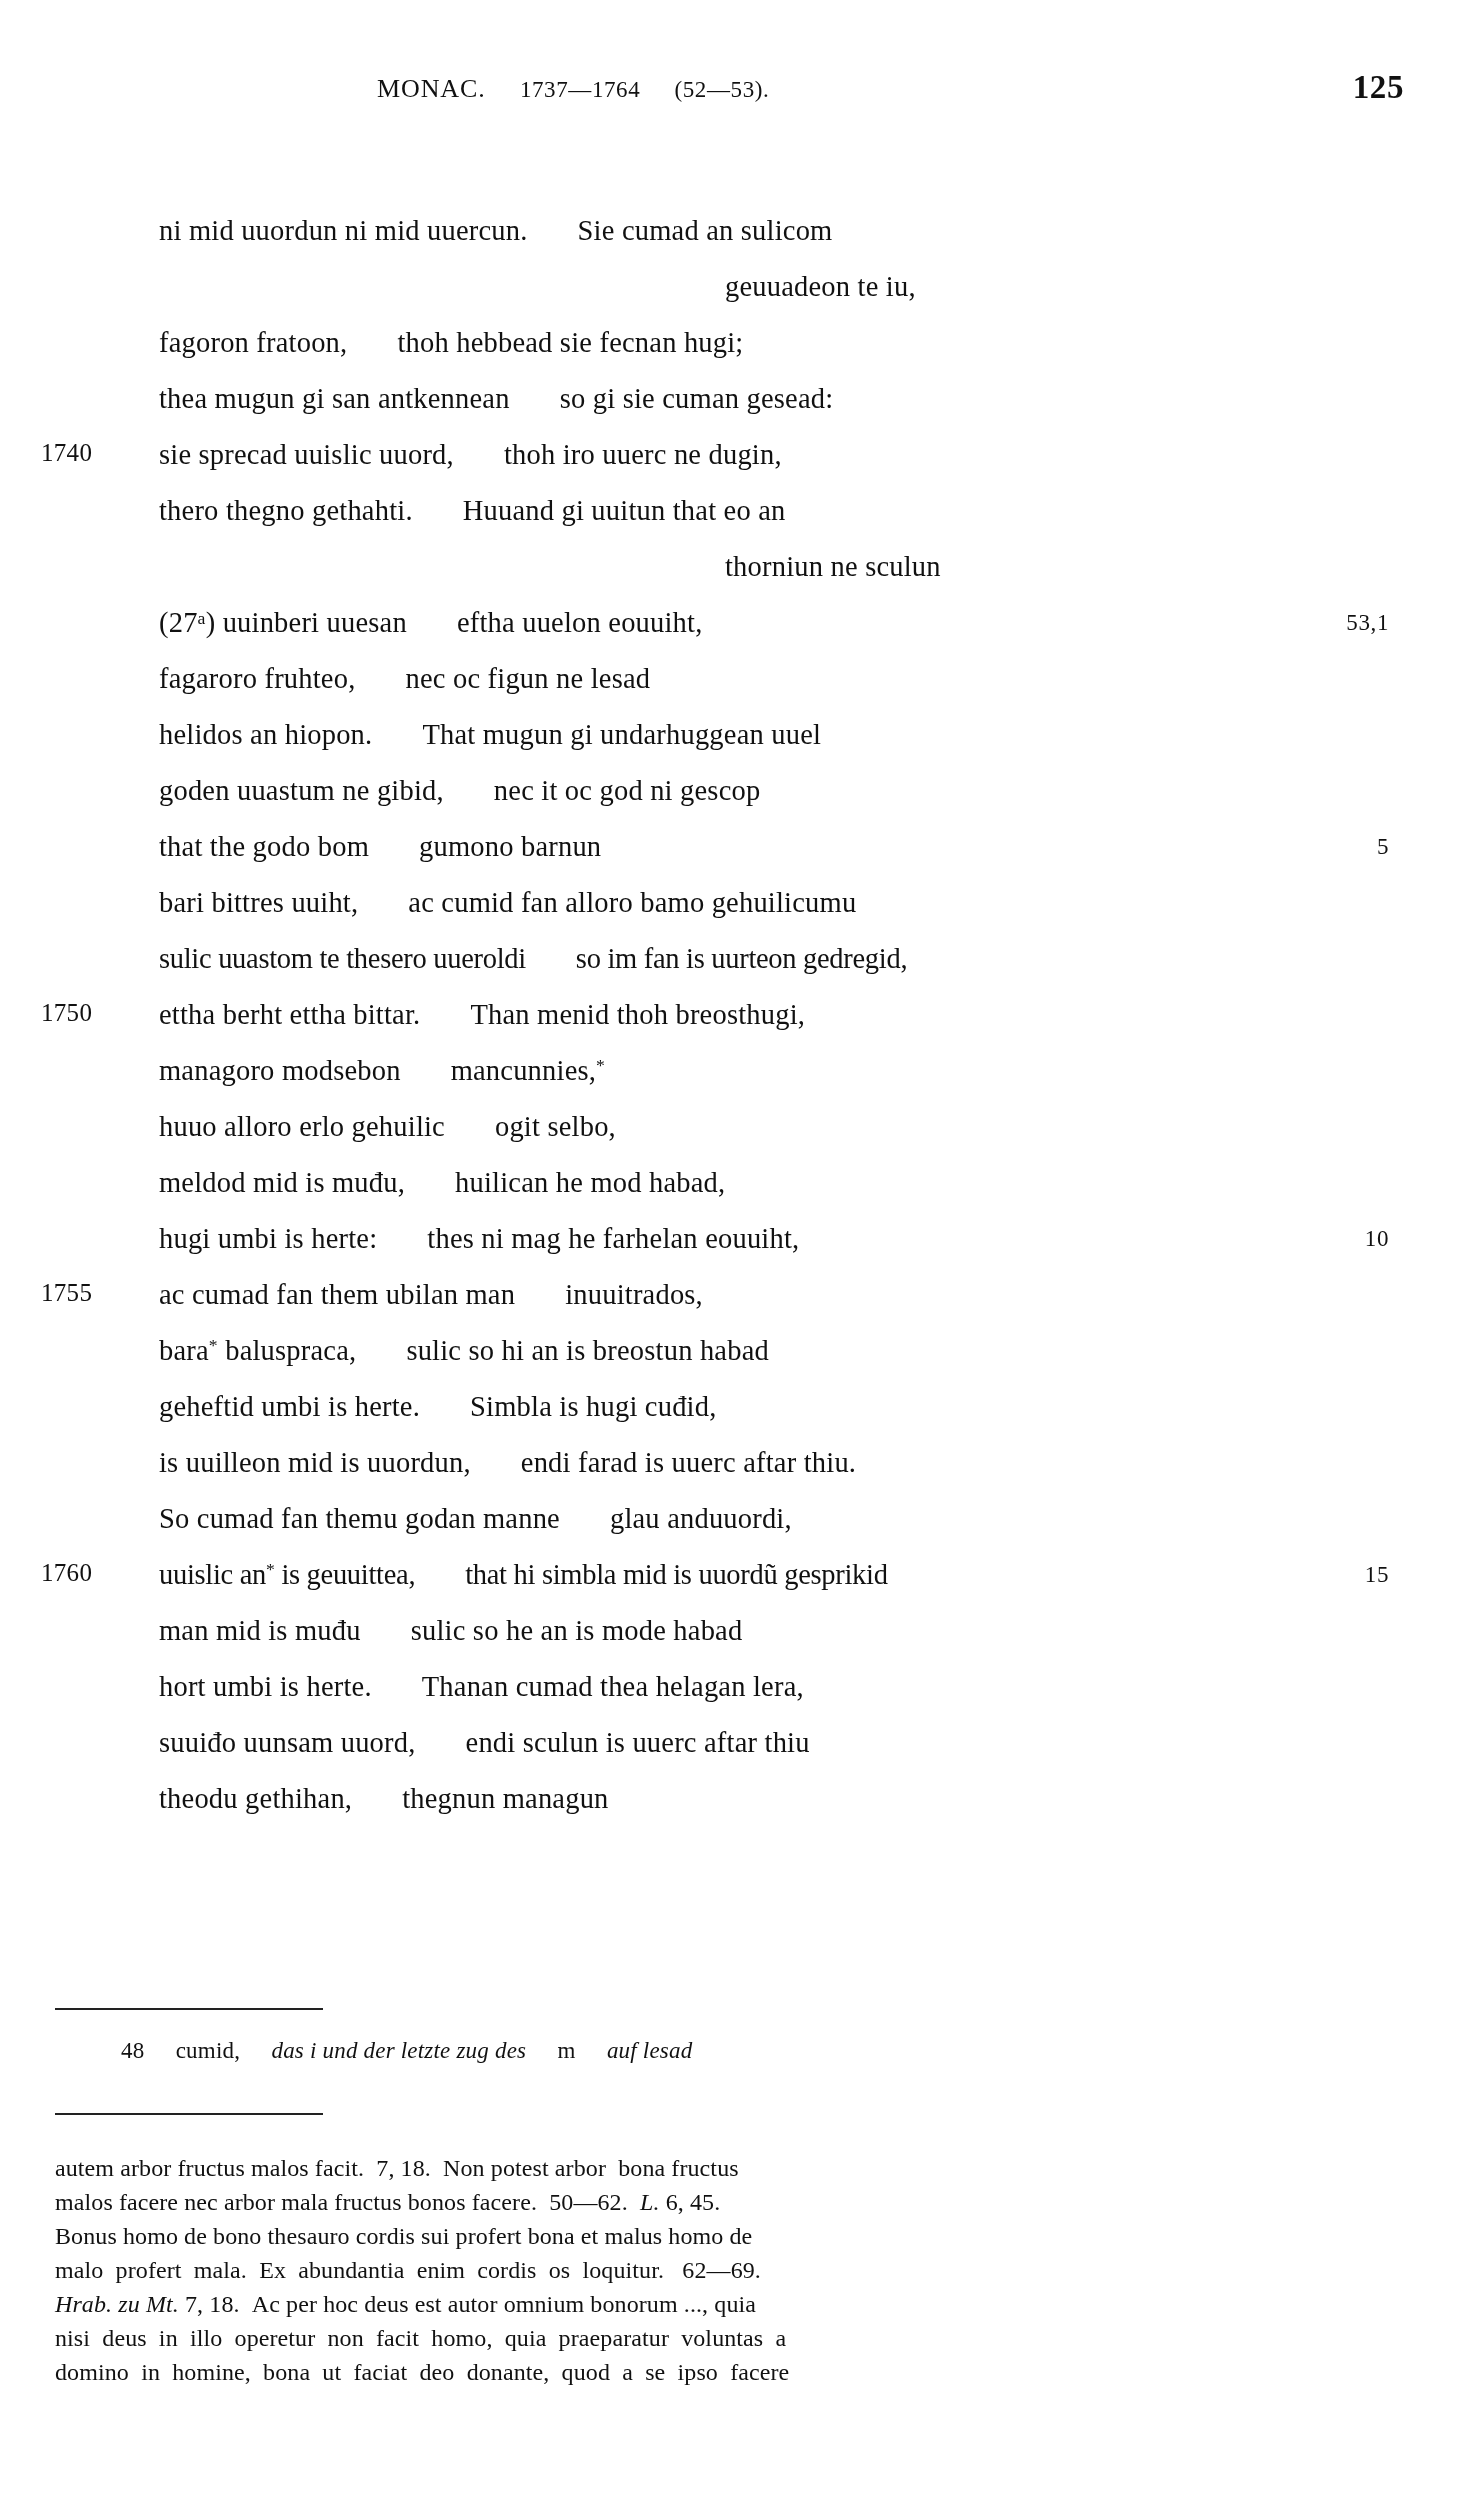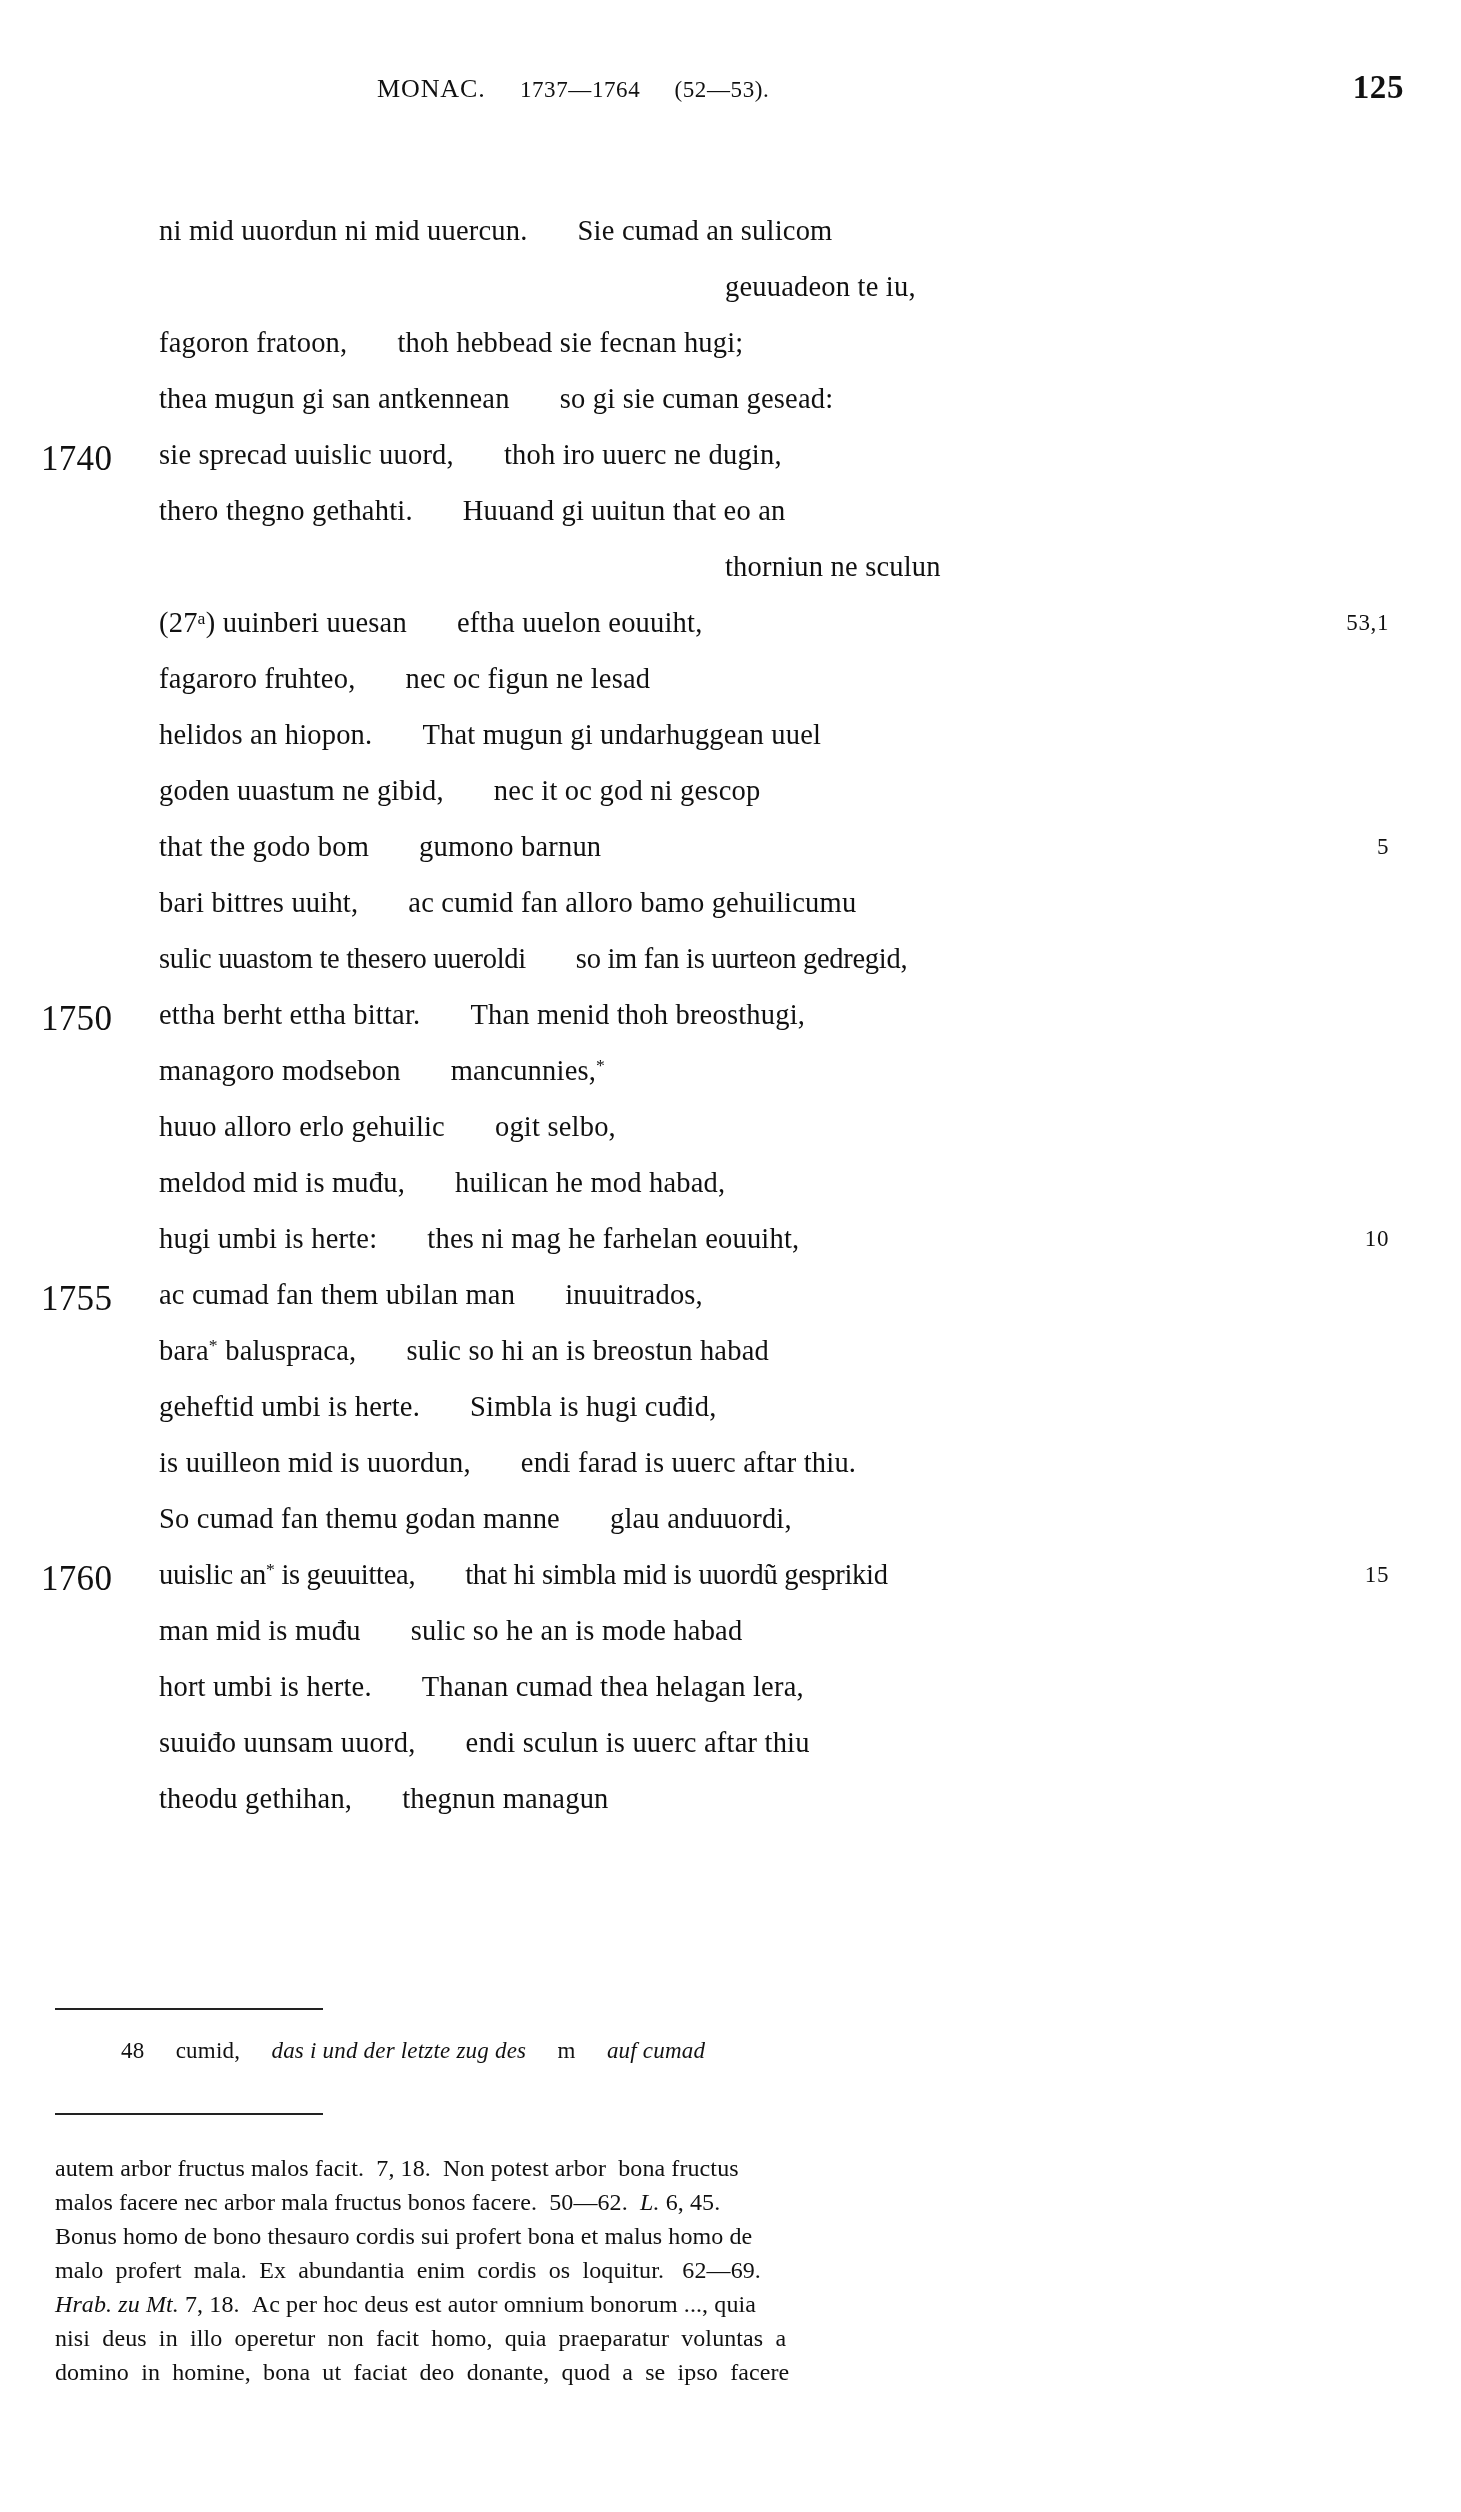--- a/index.html
+++ b/index.html
@@ -67,21 +67,21 @@
   .verse-line {
     position: relative;
     height: 56px;
     font-size: 28.5px;
     white-space: nowrap;
   }
   .vnum {
     position: absolute;
     left: 41px;
     top: 0;
-    font-size: 35px;
+    font-size: 25px;
     letter-spacing: 0.3px;
   }
   .vtext {
     position: absolute;
     left: 159px;
     top: 0;
     letter-spacing: 0.2px;
   }
   .vtext.indented-center {
     left: 725px;
@@ -252,21 +252,21 @@
 
   <div class="footnote">
     <span>48</span>
     <span class="gaps"></span>
     <span>cumid,</span>
     <span class="gaps"></span>
     <i>das i und der letzte zug des</i>
     <span class="gaps"></span>
     <span>m</span>
     <span class="gaps"></span>
-    <i>auf cumad</i>
+    <i>auf lesad</i>
   </div>
 
   <div class="rule rule-bot-note"></div>
 
   <div class="apparatus" id="apparatus-block">
       <div class="ap-line">autem&nbsp;arbor&nbsp;fructus&nbsp;malos&nbsp;facit.&nbsp;&nbsp;7,&nbsp;18.&nbsp;&nbsp;Non&nbsp;potest&nbsp;arbor&nbsp;&nbsp;bona&nbsp;fructus</div>
       <div class="ap-line">malos&nbsp;facere&nbsp;nec&nbsp;arbor&nbsp;mala&nbsp;fructus&nbsp;bonos&nbsp;facere.&nbsp;&nbsp;50—62.&nbsp;&nbsp;<i>L.</i>&nbsp;6,&nbsp;45.</div>
       <div class="ap-line">Bonus&nbsp;homo&nbsp;de&nbsp;bono&nbsp;thesauro&nbsp;cordis&nbsp;sui&nbsp;profert&nbsp;bona&nbsp;et&nbsp;malus&nbsp;homo&nbsp;de</div>
       <div class="ap-line">malo&nbsp;&nbsp;profert&nbsp;&nbsp;mala.&nbsp;&nbsp;Ex&nbsp;&nbsp;abundantia&nbsp;&nbsp;enim&nbsp;&nbsp;cordis&nbsp;&nbsp;os&nbsp;&nbsp;loquitur.&nbsp;&nbsp;&nbsp;62—69.</div>
       <div class="ap-line"><i>Hrab.</i>&nbsp;<i>zu</i>&nbsp;<i>Mt.</i>&nbsp;7,&nbsp;18.&nbsp;&nbsp;Ac&nbsp;per&nbsp;hoc&nbsp;deus&nbsp;est&nbsp;autor&nbsp;omnium&nbsp;bonorum&nbsp;...,&nbsp;quia</div>

